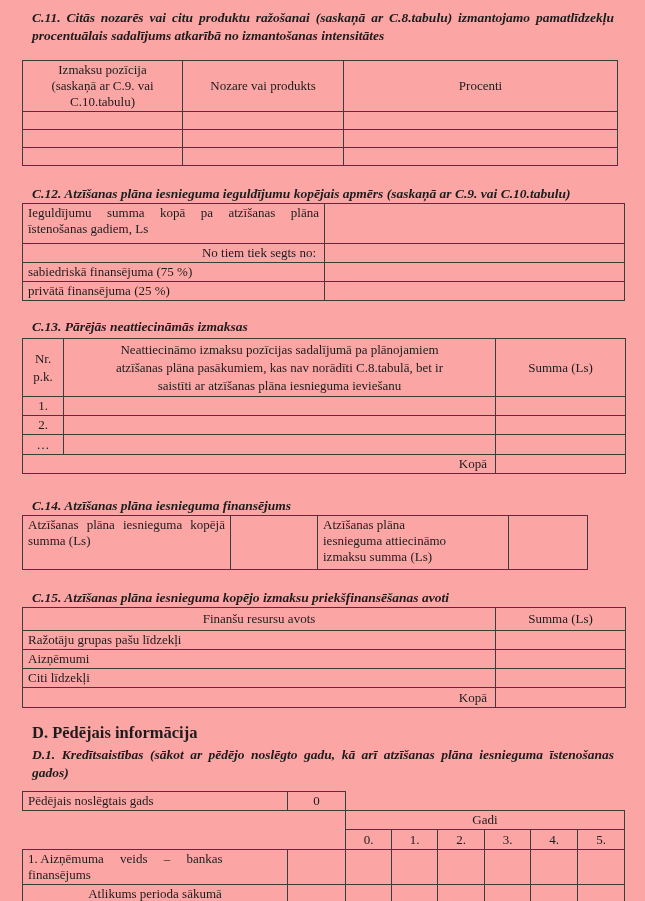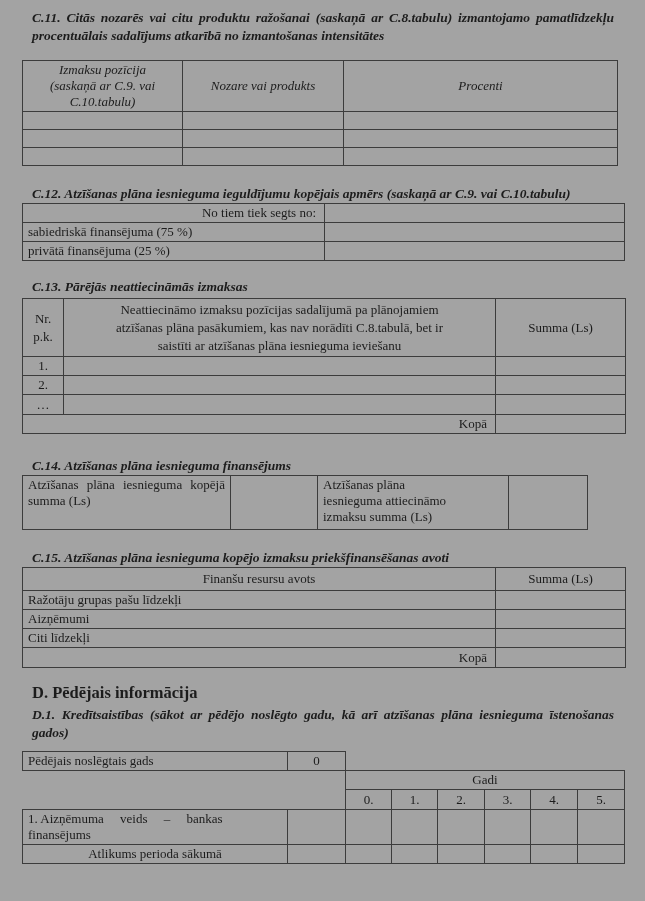--- a/index.html
+++ b/index.html
@@ -1,18 +1,18 @@
 <!DOCTYPE html>
 <html><head>
 <meta charset="utf-8">
 <style>
   * { margin:0; padding:0; box-sizing:border-box; }
   html,body { background:#ffffff; }
   .page {
-    width:645px; height:901px; background:#a3a3a3; overflow:hidden;
+    width:645px; height:901px; background:#fca5a5; overflow:hidden;
     font-family:"Liberation Serif","DejaVu Serif",serif;
     color:#1c1c1c; font-size:13px; line-height:16px;
     padding:0 0 0 22px; position:relative;
   }
   .sec-title {
     font-weight:bold; font-style:italic; text-align:justify;
     width:582px; margin-left:10px; font-size:13.5px; line-height:18px;
   }
   .d-heading {
     font-weight:bold; font-style:normal; font-size:16.5px; line-height:22px;
@@ -37,21 +37,21 @@
   .t-c15 { width:603px; margin-top:0; }
   .t-d1  { width:602px; margin-top:9px; }
 
   .mt-c12 { margin-top:19px; }
   .mt-c13 { margin-top:17px; }
   .mt-c14 { margin-top:23px; }
   .mt-c15 { margin-top:19px; }
   .mt-d1  { margin-top:2px; }
   .mt-first { margin-top:9px; }
 
-  .h53 td { height:48px;font-style:italic; }
+  .h53 td { height:48px; }
   .h58 td { height:58px; line-height:18px; }
   .h40 td { height:40px; }
   .h35 td { height:35px; }
   .h23 td { height:23px; }
   .h20 td { height:20px; }
   .h19 td { height:19px; }
   .h18 td { height:18px;text-align:center; }
   .h17 td { height:17px; }
   .h16 td { height:16px; }
   .h15 td { height:15px;margin-left:19px; }
@@ -96,20 +96,24 @@
   </table>
 
   <p class="sec-title mt-c12">C.12. Atzīšanas plāna iesnieguma ieguldījumu kopējais apmērs (saskaņā ar C.9. vai C.10.tabulu)</p>
 
   <table class="t-c12">
     <colgroup>
         <col style="width:302px">
         <col style="width:300px">
       </colgroup>
     <tbody>
+      <tr class="h40">
+        <td class="justify vtop">Ieguldījumu summa kopā pa atzīšanas plāna īstenošanas gadiem, Ls</td>
+        <td></td>
+      </tr>
       <tr class="h19">
         <td class="right">No tiem tiek segts no:</td>
         <td></td>
       </tr>
       <tr class="h16">
         <td>sabiedriskā finansējuma (75 %)</td>
         <td></td>
       </tr>
       <tr class="h17">
         <td>privātā finansējuma (25 %)</td>

